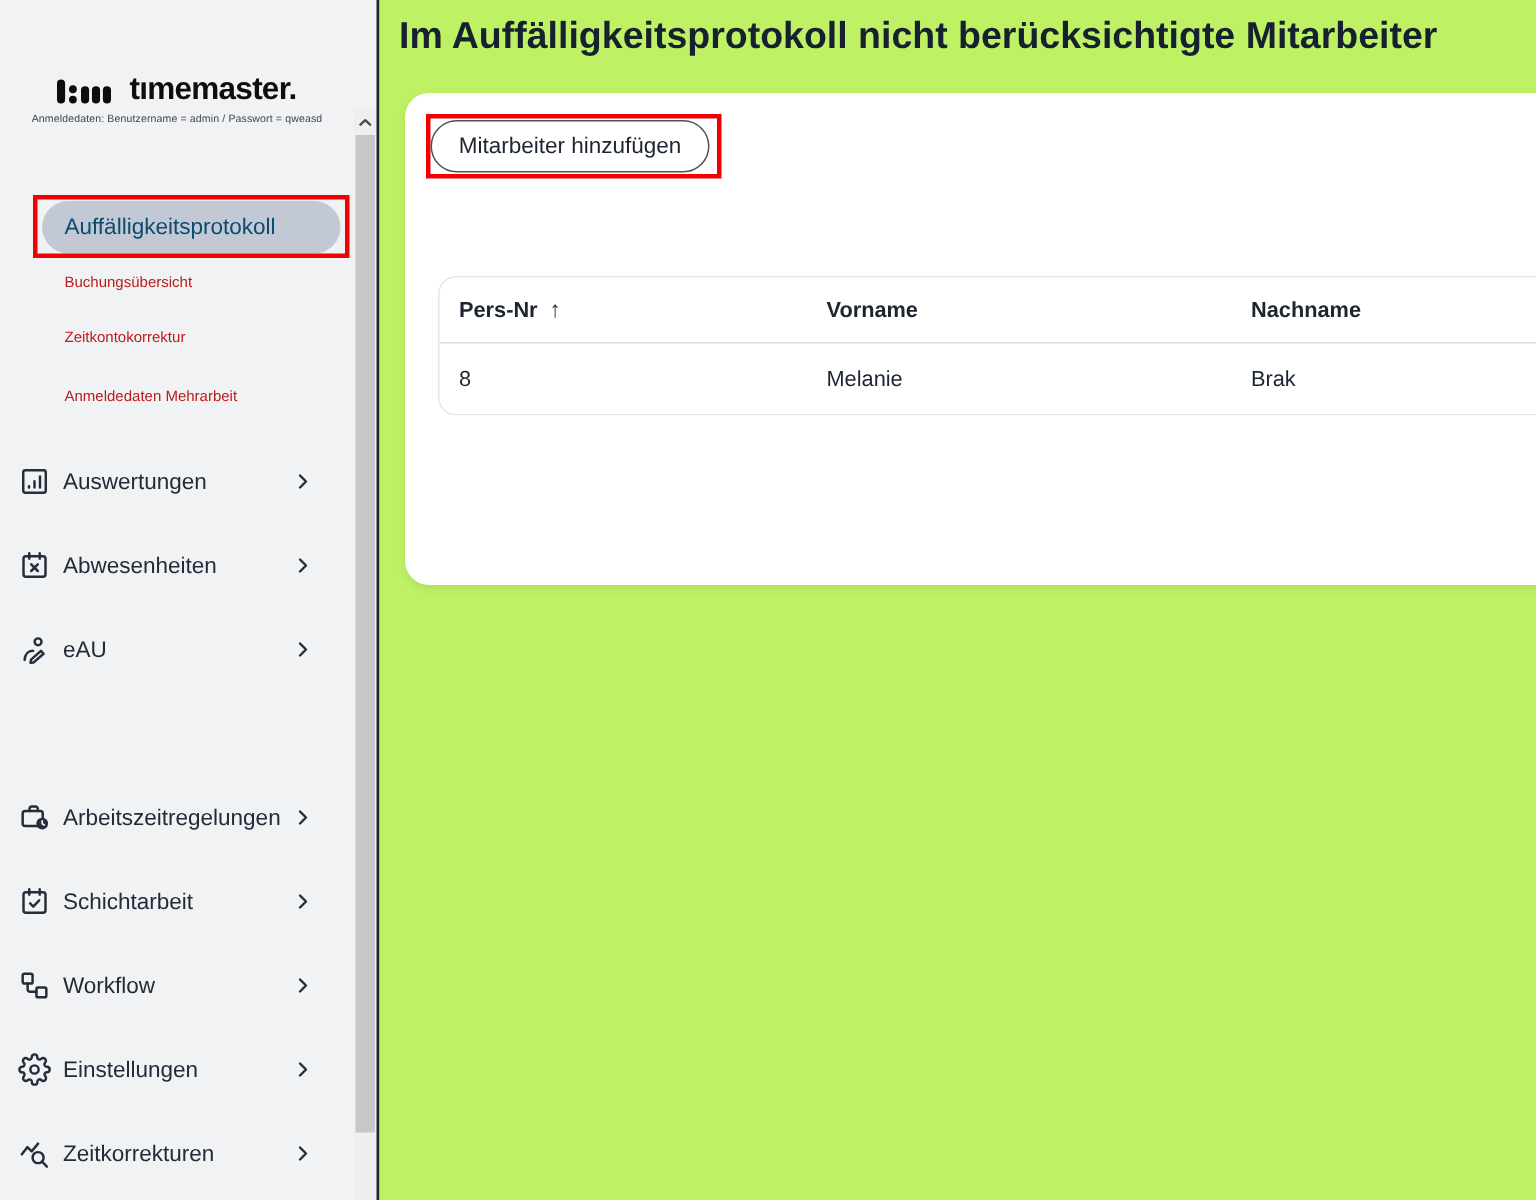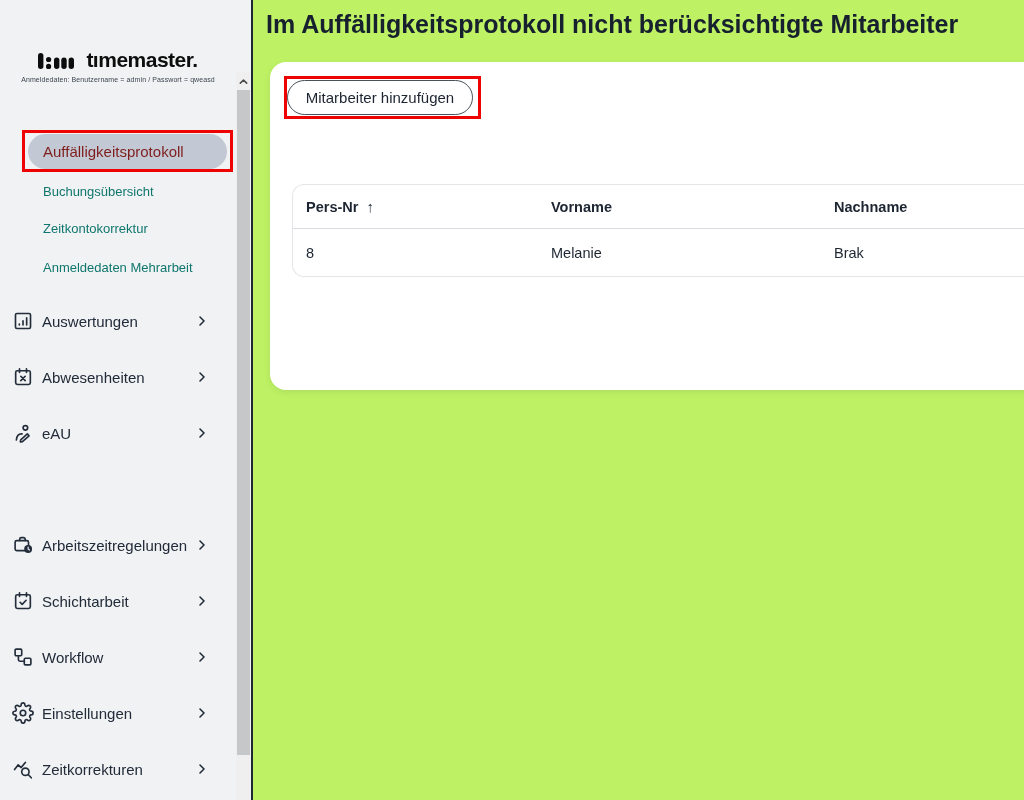--- a/index.html
+++ b/index.html
@@ -35,28 +35,28 @@
 
   .nav-row {
     position: absolute; left: 12px; width: 198px; height: 28px;
     display: flex; align-items: center; cursor: pointer;
   }
   .nav-icon { width: 22px; height: 22px; flex: 0 0 auto; display: block; }
   .nav-label { margin-left: 8px; font-size: 15px; color: #212b39; white-space: nowrap; }
   .nav-chevron { margin-left: auto; width: 16px; height: 16px; flex: 0 0 auto; }
 
   .sub-item {
-    position: absolute; left: 43px; height: 22px; display: flex; align-items: flex-end;
-    font-size: 13px; color: #0f766e; cursor: pointer; white-space: nowrap;
+    position: absolute; left: 43px; height: 22px; display: flex; align-items: center;
+    font-size: 10px; color: #b91c1c; cursor: pointer; white-space: nowrap;
   }
   .selected-pill {
     position: absolute; left: 28px; top: 134px; width: 199px; height: 35px;
     background: #c2c9d4; border-radius: 18px;
     display: flex; align-items: center; padding-left: 15px;
-    font-size: 15px; color: #7f1d1d; cursor: pointer; white-space: nowrap;
+    font-size: 15px; color: #0c4a6e; cursor: pointer; white-space: nowrap;
   }
   .pill-annotation {
     position: absolute; left: 22px; top: 130px; width: 211px; height: 42px;
     border: 3px solid #ee0202; pointer-events: none;
   }
 
   
   .scrollbar {
     position: absolute; left: 236px; top: 72px; width: 15px; height: 728px;
     background: #efefef;

